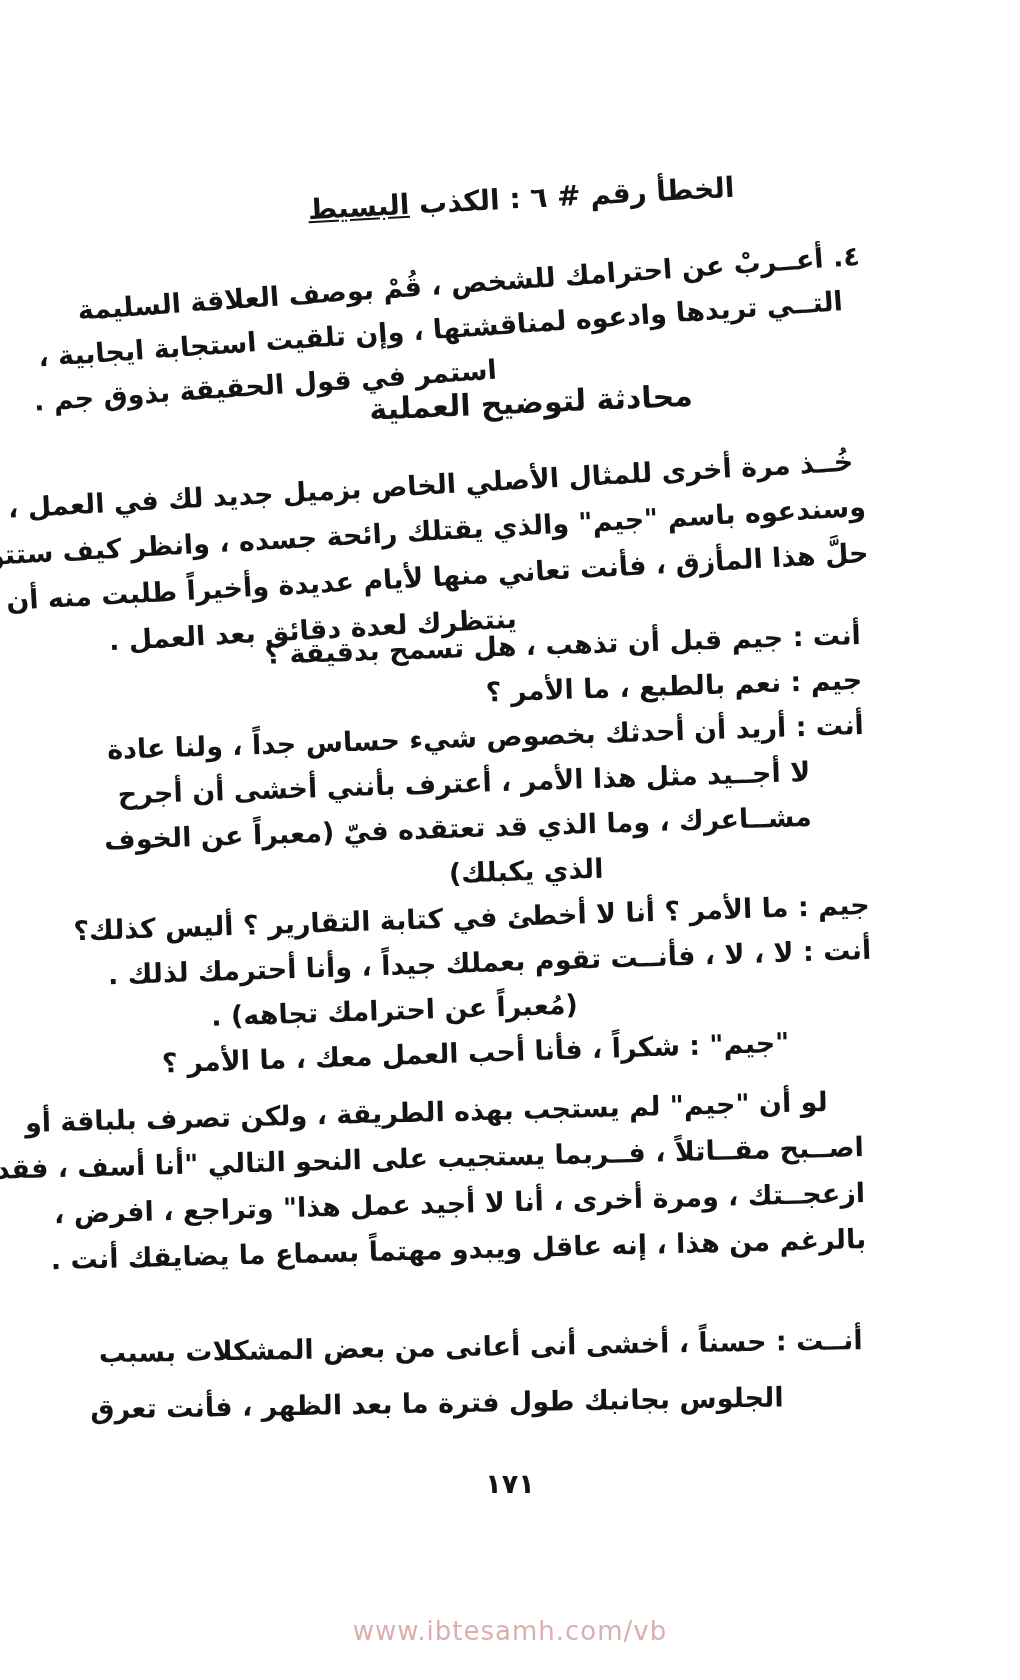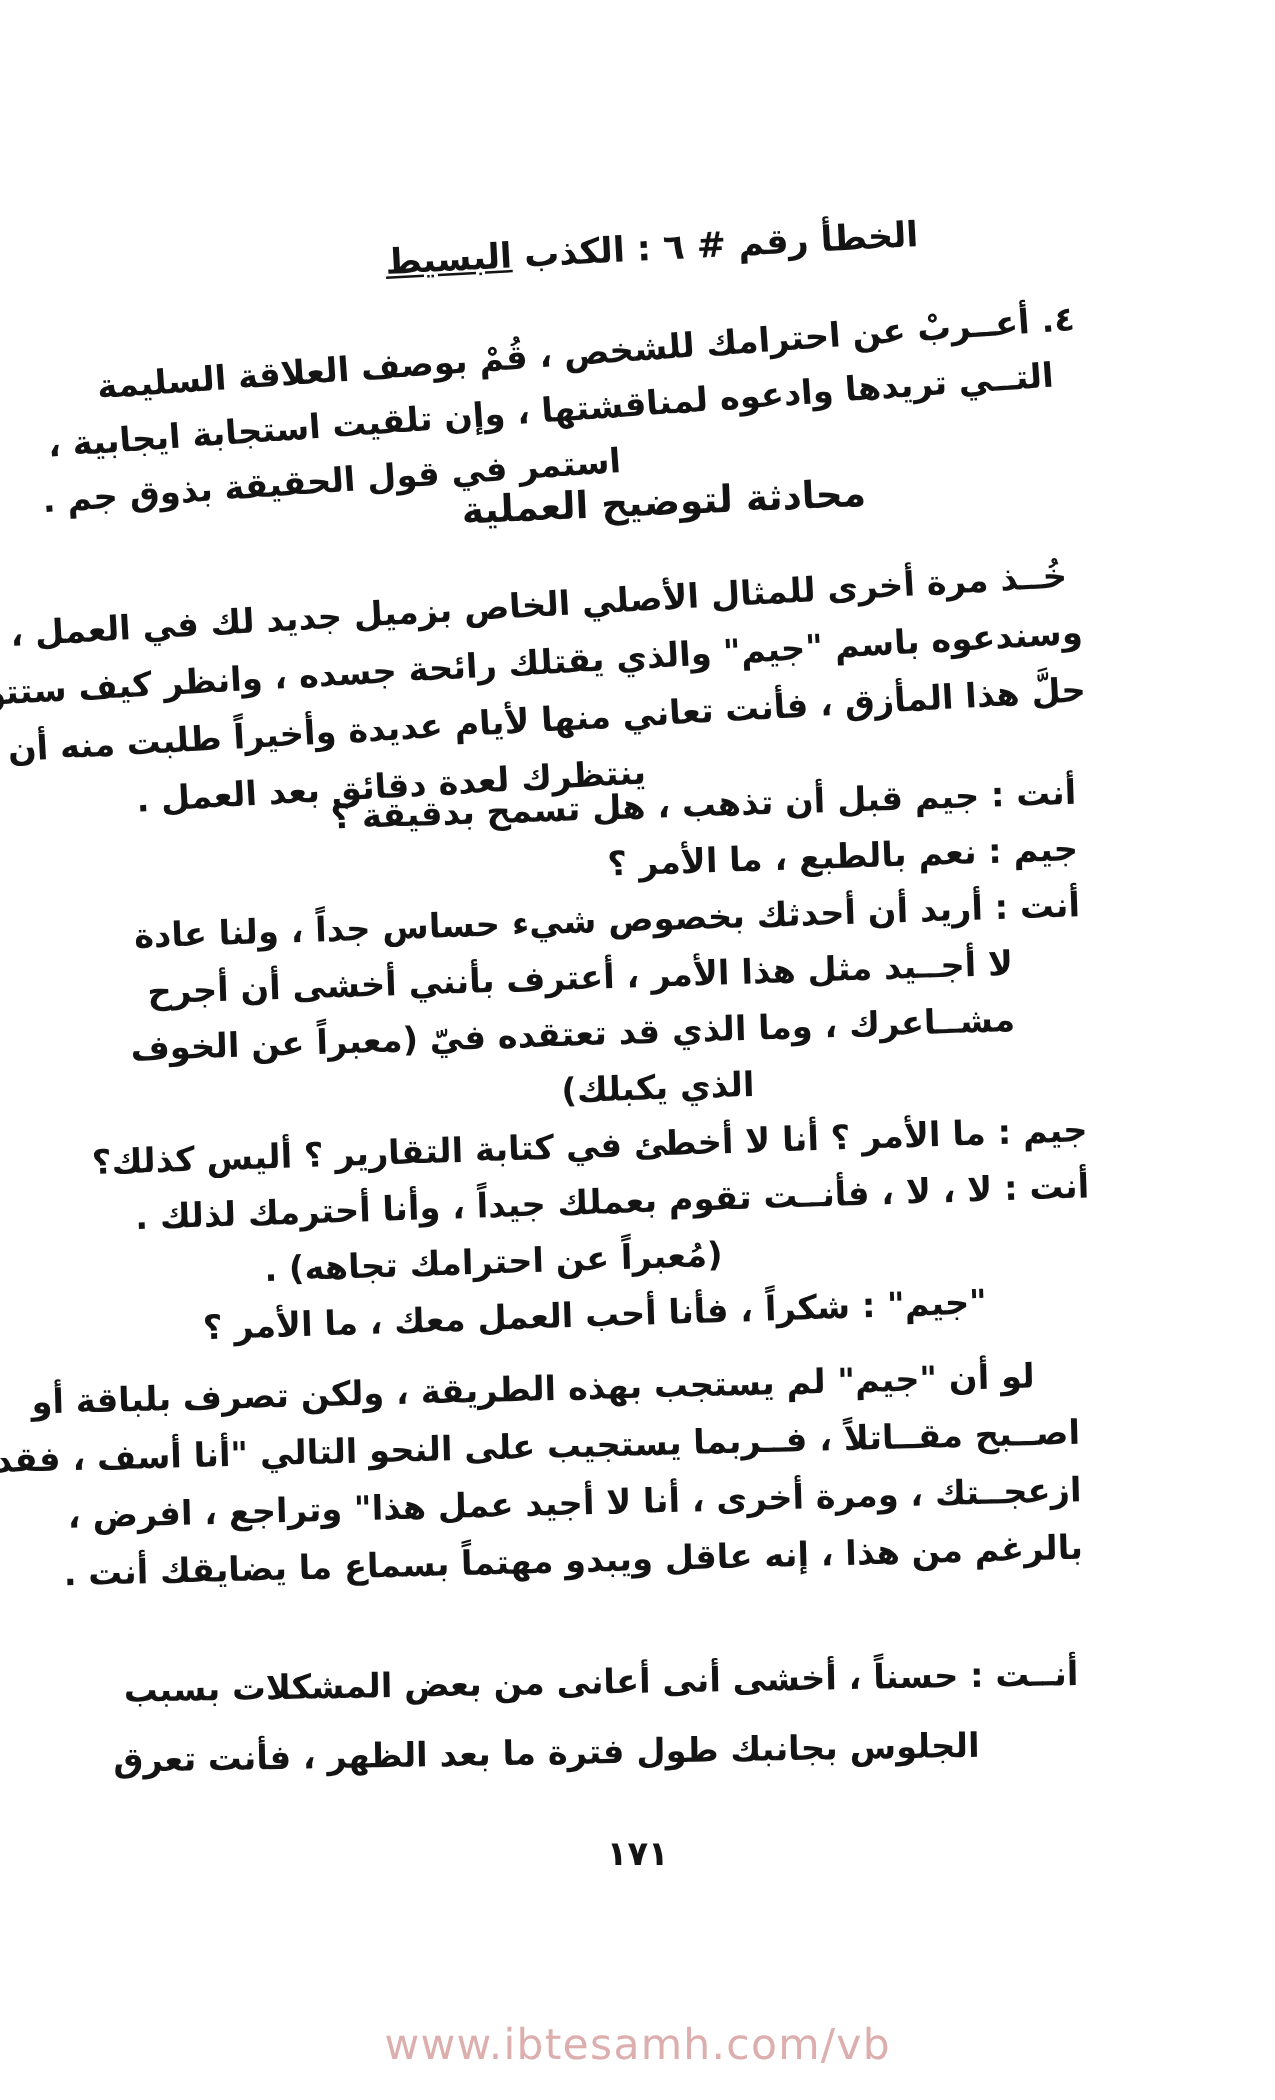--- a/index.html
+++ b/index.html
@@ -125,21 +125,21 @@
     font-size: 27px;
     font-weight: 600;
   }
   
   .watermark {
     top: 1616px;
     left: 0;
     width: 1020px;
     text-align: center;
     direction: ltr;
-    font-size: 34px;
+    font-size: 26px;
     color: #dcaeae;
     letter-spacing: 1px;
   }
 </style>
 </head>
 <body>
 
 <div class="page">
 
   <div class="block title">

